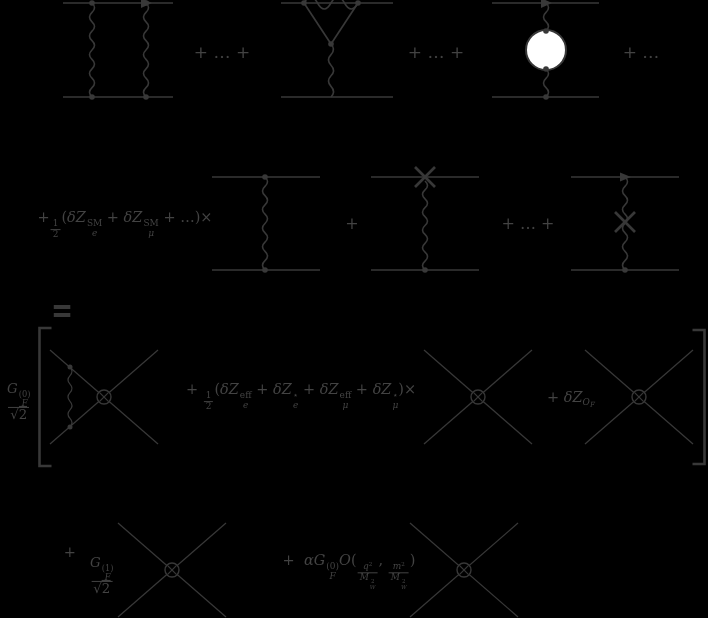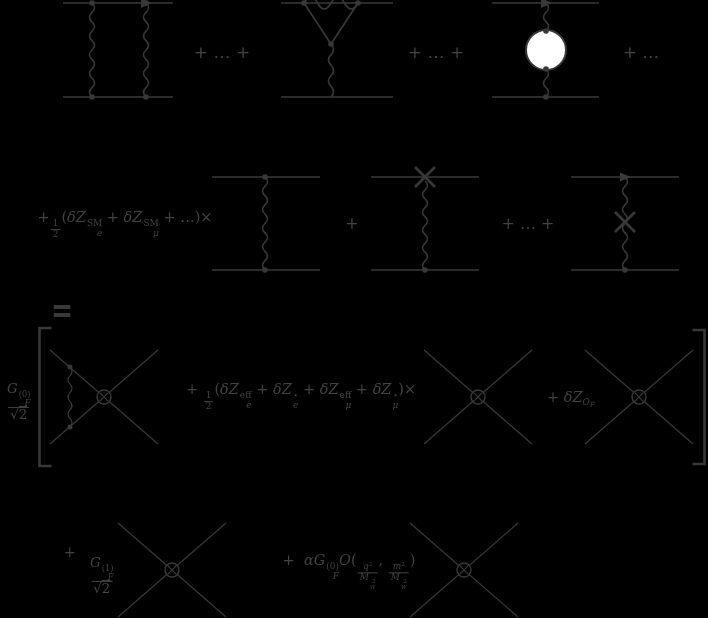--- a/index.html
+++ b/index.html
@@ -22,21 +22,21 @@
   .blob{fill:var(--blob);stroke:var(--ink);stroke-width:2;}
   .t{position:absolute;transform:translate(-50%,-50%);color:var(--text);
      font-size:17px;white-space:pre;line-height:1;}
   .math{font-size:14.5px;}
   .equals{font-size:24px;font-weight:bold;color:var(--ink);
           transform:translate(-50%,-50%) scale(1.1,1.5);}
   .math .it,.math .cal{font-style:italic;}
   .m-sup{font-size:0.62em;position:relative;top:-0.55em;}
   .m-sub{font-size:0.62em;position:relative;top:0.35em;}
   .m-sub .m-sub{font-size:0.8em;top:0.25em;}
-  .m-ss{display:inline-flex;flex-direction:column;align-items:flex-end;
+  .m-ss{display:inline-flex;flex-direction:column;align-items:center;
         font-size:0.62em;line-height:1.05;vertical-align:-0.5em;margin-left:1px;}
   .m-frac{display:inline-flex;flex-direction:column;align-items:center;
           line-height:1.1;vertical-align:-0.75em;margin:0 3px;font-size:0.92em;}
   .m-frac .den{border-top:1px solid currentColor;padding:0 2px;}
   .m-frac .num{padding:0 2px;}
   .m-frac.sm{font-size:0.62em;vertical-align:-0.45em;margin:0 1px;}
   .m-sqrt .rad{border-top:1.2px solid currentColor;}
 </style>
 </head>
 <body>

